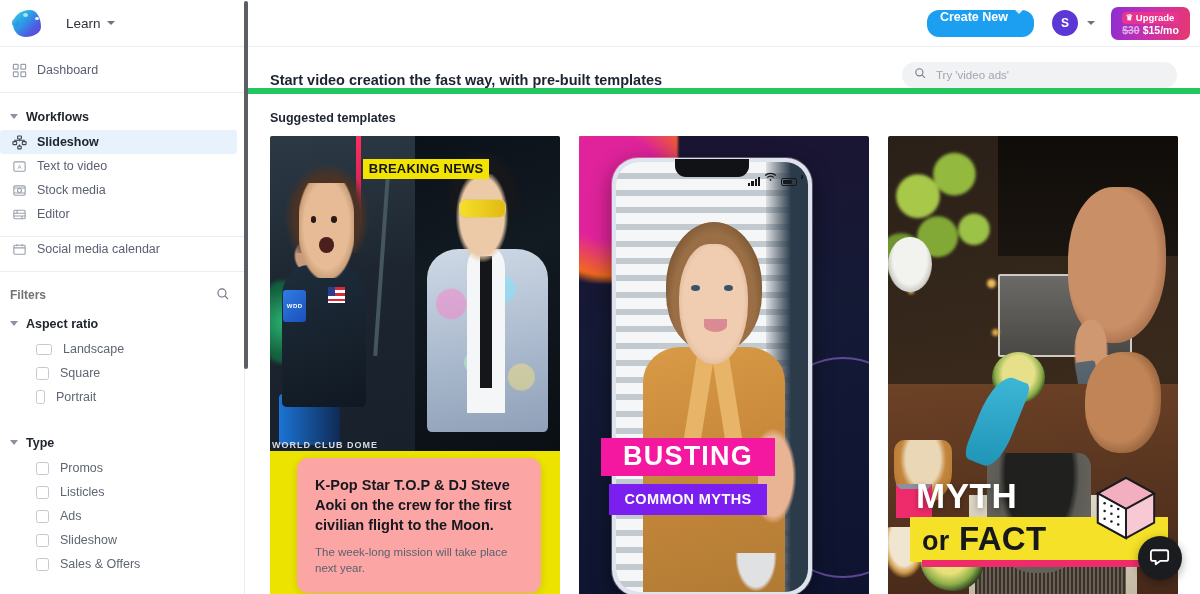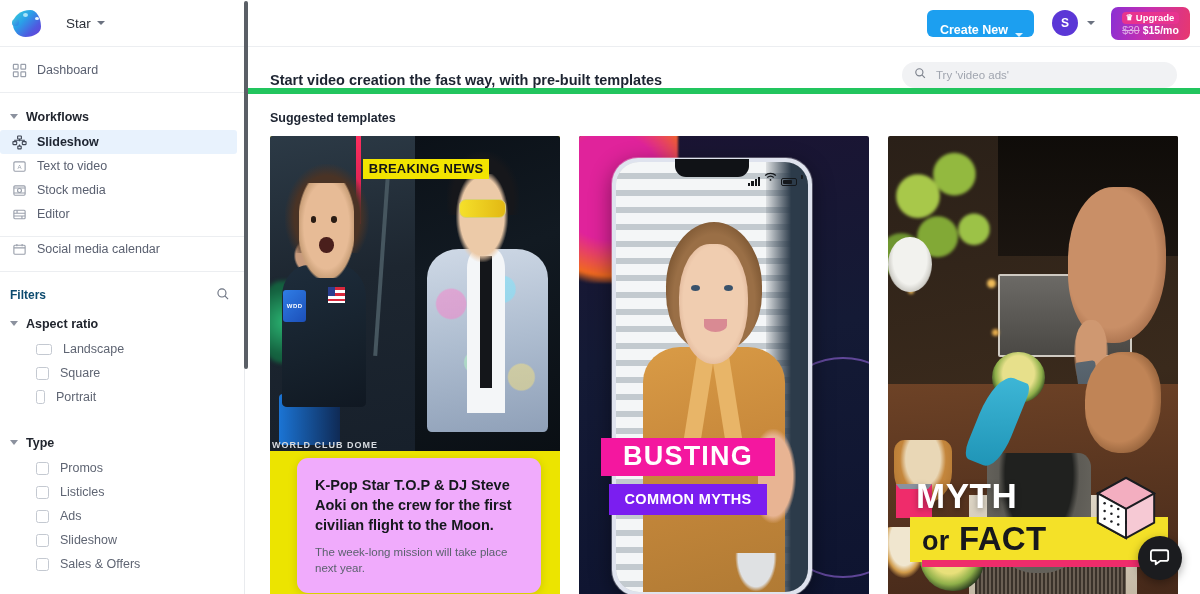--- a/index.html
+++ b/index.html
@@ -37,23 +37,23 @@
     display: flex; align-items: center; gap: 6px; cursor: pointer;
   }
   .caret {
     width: 0; height: 0; border-left: 4px solid transparent; border-right: 4px solid transparent;
     border-top: 4.5px solid #6b7280;
   }
   .topbar-right {
     margin-left: auto; display: flex; align-items: center; gap: 0px; padding-right: 10px;
   }
   .create-new {
-    background: #1c9ff0; color: #fff; border: none; border-radius: 6px;
+    background: #1c9ff0; color: #fff; border: none; border-radius: 12px;
     height: 27px; padding: 0 11px 0 13px; font-size: 12.5px; font-weight: bold;
-    display: flex; align-items: flex-end; gap: 7px; cursor: pointer;
+    display: flex; align-items: flex-start; gap: 7px; cursor: pointer;
     font-family: "Liberation Sans", sans-serif;
   }
   .create-new .caret-w {
     width: 0; height: 0; border-left: 4px solid transparent; border-right: 4px solid transparent;
     border-top: 4.5px solid rgba(255,255,255,.85);
   }
   .avatar {
     width: 26px; height: 26px; border-radius: 50%;
     background: #5b37d6; color:#fff; font-size: 12px; font-weight: bold;
     display:flex; align-items:center; justify-content:center;
@@ -68,21 +68,21 @@
     display:flex; flex-direction:column; align-items:center; justify-content:center;
     gap:1px; cursor:pointer; padding-top:1px;
   }
   .upgrade-pill {
     background: #e8338f; color:#fff; font-size:9.5px; font-weight:bold;
     border-radius: 4px; padding: 1.5px 5px 1.5px 4px;
     display:flex; align-items:center; gap:3px; line-height:1;
   }
   .crown { font-size: 8px; line-height:1; }
   .upgrade-price { font-size: 10.5px; color:#fff; font-weight:bold; line-height:1; display:flex; gap:3px; }
-  .strike { text-decoration: line-through; opacity:.62; font-weight:normal; }
+  .strike { text-decoration: line-through; opacity:.62; font-weight:bold; }
 
   
   .sidebar {
     position:absolute; top: 47px; left: 0; width: 245px; height: 547px;
     background: #ffffff; border-right: 1px solid #e9ebee;
     overflow: hidden;
   }
   .sb-divider { height:1px; background:#eceef1; margin: 10px 0 0 0; }
   .sb-group-title {
     height: 27px; display:flex; align-items:center; gap: 8px;
@@ -96,21 +96,21 @@
     height: 24px; display:flex; align-items:center; gap: 10px;
     padding-left: 12px; font-size: 12.5px; color:#5a6070; cursor:pointer;
     margin-right: 7px; border-radius: 3px;
   }
   .sb-item.active { background: #e8f2fd; color:#1d2431; font-weight:bold; }
   .sb-ico { width: 15px; height:15px; flex: 0 0 15px; color:#9aa0ac; }
   .sb-item.active .sb-ico { color:#3f4654; }
 
   .filters-head {
     display:flex; align-items:center; padding: 0 14px 0 10px; height: 30px;
-    font-size: 12px; font-weight:bold; color:#0c4a6e;
+    font-size: 12px; font-weight:bold; color:#737373;
   }
   .filters-head .sp { margin-left:auto; }
   .filter-group-title {
     height: 27px; display:flex; align-items:center; gap:8px; padding-left:10px;
     font-size: 12.5px; font-weight:bold; color:#21252e; cursor:pointer;
   }
   .chk-row {
     height: 24px; display:flex; align-items:center; gap: 11px;
     padding-left: 36px; font-size: 12.5px; color:#5f6573; cursor:pointer;
   }
@@ -212,21 +212,21 @@
   .c1-tie { position:absolute; left:45%; top:38%; width:8%; height:42%; background:#14161a; }
   .c1-news {
     position:absolute; left: 32%; top: 5.1%; background:#f2e400;
     font-size: 13px; font-weight:bold; color:#141414; padding: 2px 6px 3px 6px;
     letter-spacing:.2px; white-space:nowrap; z-index:4;
   }
   .c1-clubtxt { position:absolute; left:0; bottom:146px; font-size:9px; font-weight:bold;
     color:#d7dbe0; letter-spacing:1px; padding-left:2px; z-index:4; }
   .c1-cap {
     position:absolute; left: 27px; top: 322px; width: 244px; min-height: 128px;
-    background:#f0abfc; border-radius: 11px; padding: 17px 18px 16px 18px;
+    background:#fca5a5; border-radius: 11px; padding: 17px 18px 16px 18px;
     box-shadow: 0 2px 10px rgba(0,0,0,.13); z-index: 5;
   }
   .c1-cap-h { font-size:14.5px; font-weight:bold; line-height:1.38; color:#16181d; }
   .c1-cap-p { margin-top: 9px; font-size:11.5px; line-height:1.42; color:#5b616e; }
 
   
   .c2 { background: linear-gradient(170deg,#1b1433 0%,#141a35 45%,#0e1430 100%); }
   .c2-glow {
     position:absolute; left:-18%; top:-6%; width:52%; height:38%;
     background: radial-gradient(circle at 55% 45%, #e0239b 0 42%, #f0691f 70%, rgba(240,105,31,0) 78%);
@@ -399,21 +399,21 @@
 
 <div class="topbar">
   <div class="logo-wrap">
     <div class="logo-blob"></div>
     <div class="logo-dot1"></div>
     <div class="logo-dot3"></div>
     <div class="logo-dot2"></div>
   </div>
 
   <div class="learn">
-    <span>Star</span>
+    <span>Learn</span>
     <span class="caret"></span>
   </div>
 
   <div class="topbar-right">
     <button class="create-new">
       <span>Create New</span>
       <span class="caret-w"></span>
     </button>
 
     <div class="avatar">

